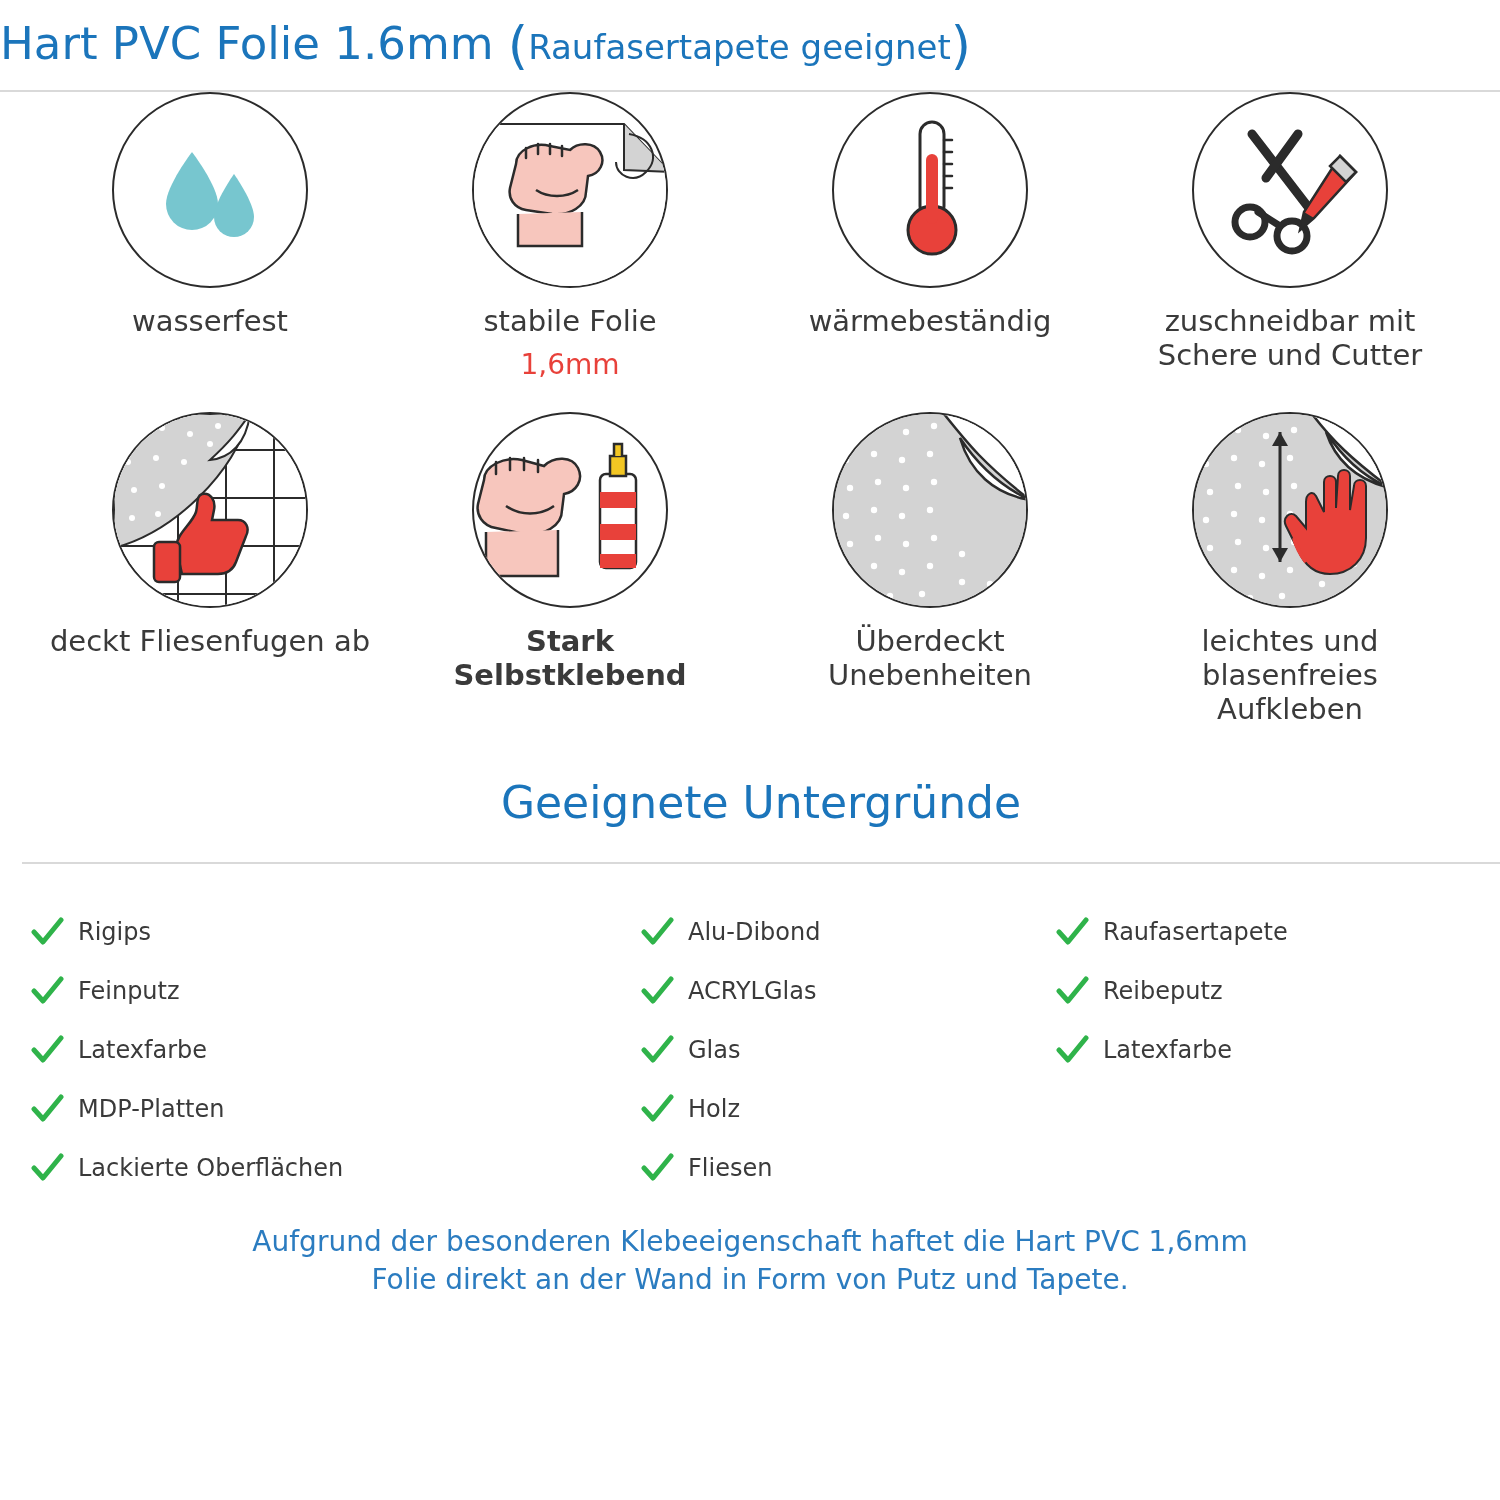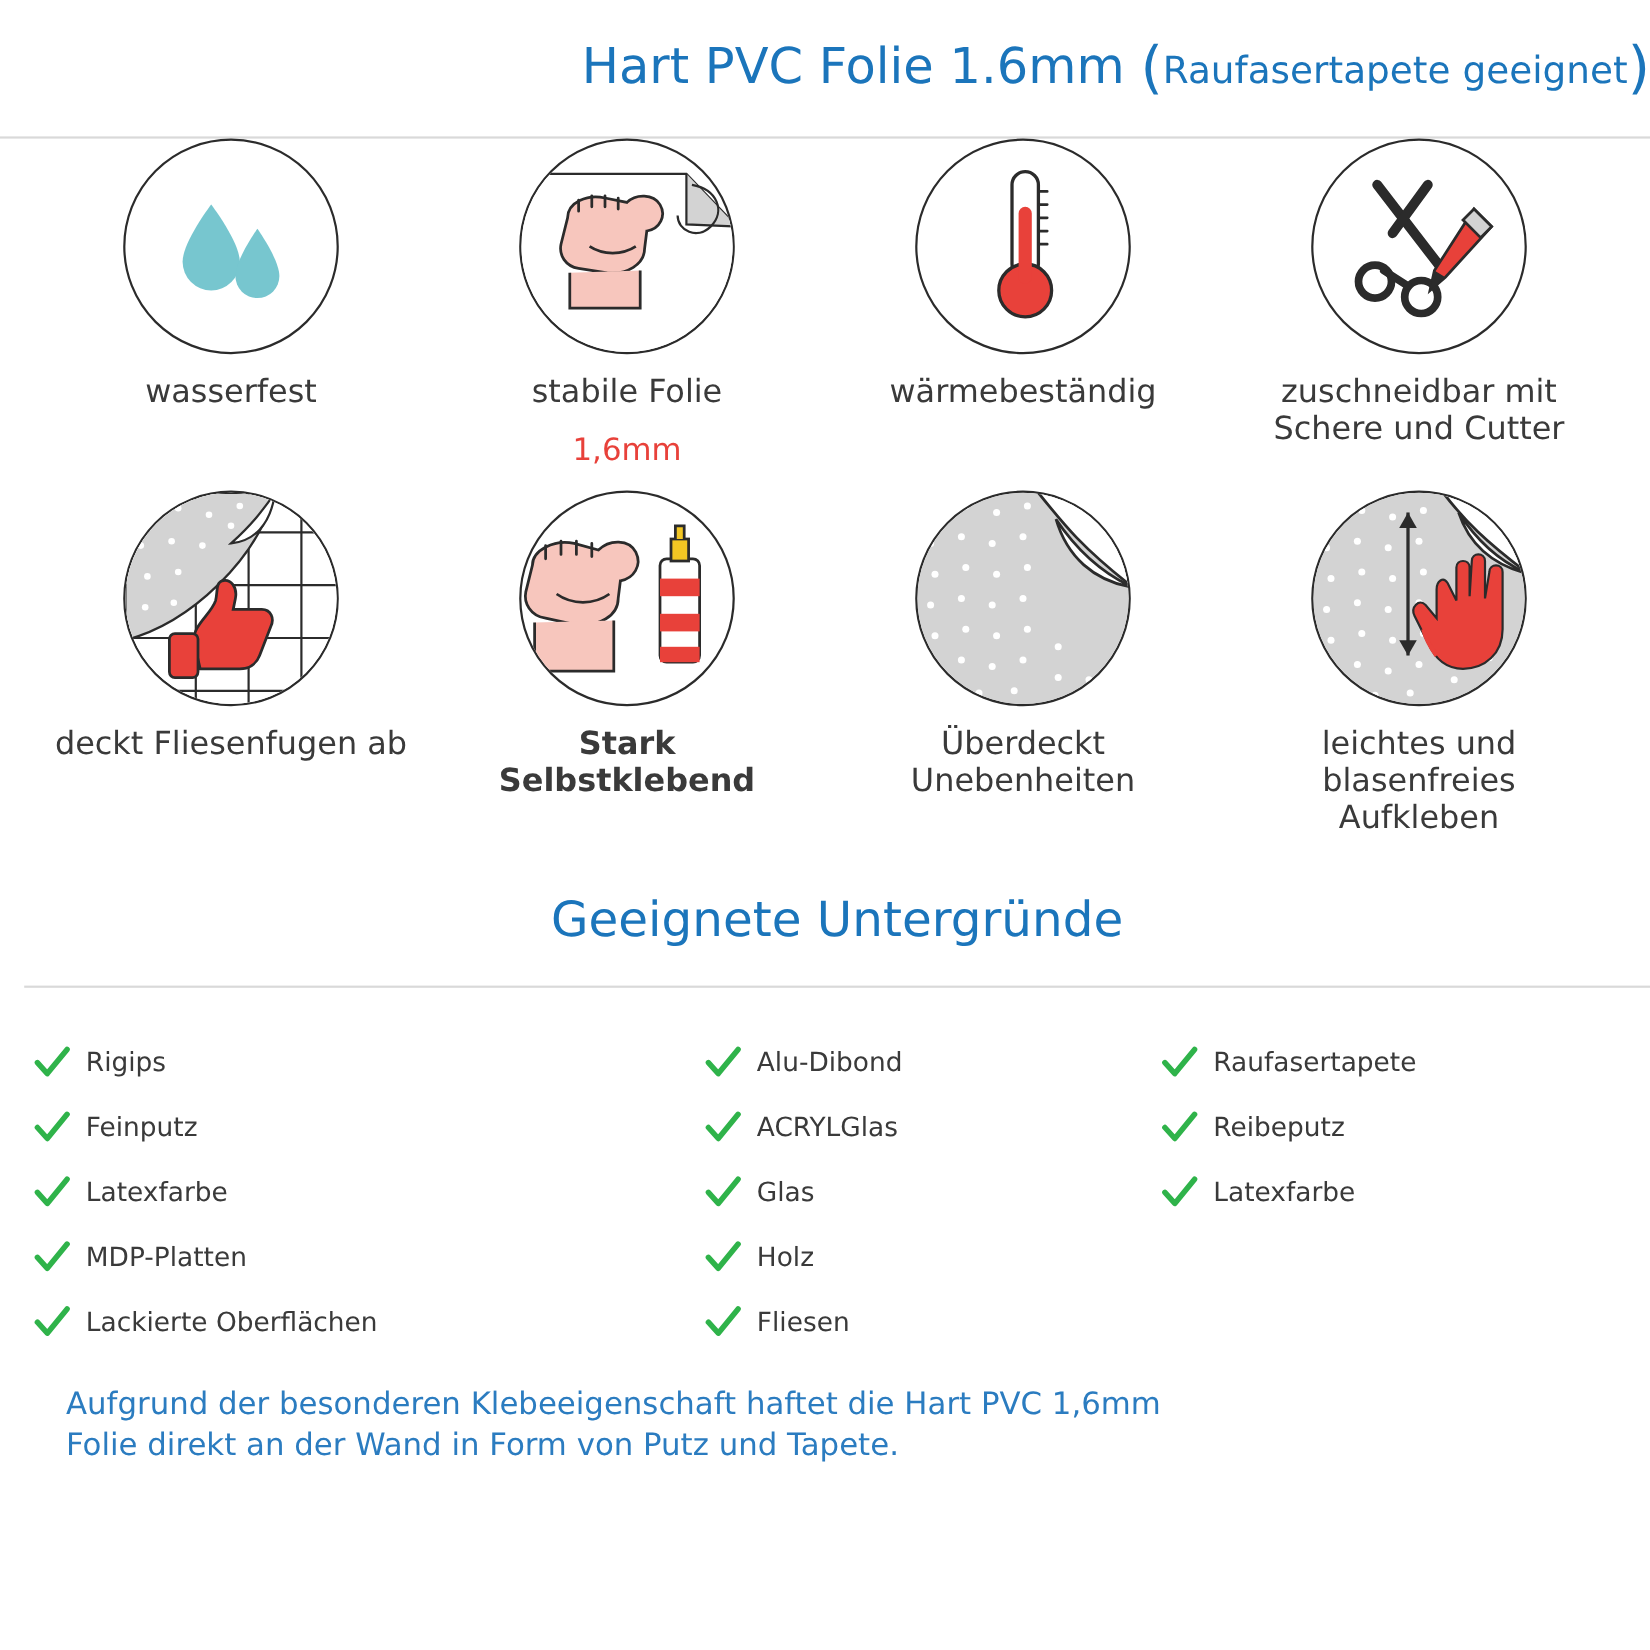--- a/index.html
+++ b/index.html
@@ -16,27 +16,26 @@
   }
   .page {
     position: relative;
     width: 1500px;
     height: 1500px;
     box-sizing: border-box;
   }
 
   
   .header {
-    height: 126px;
+    height: 92px;
     display: flex;
     align-items: center;
-    justify-content: flex-end;
+    justify-content: flex-start;
     border-bottom: 2px solid #d9d9d9;
     box-sizing: border-box;
-    padding-left: 32px;
   }
   .header-title {
     font-size: 45px;
     color: #1b75bb;
     letter-spacing: 0px;
     white-space: nowrap;
   }
   .header-title .sub {
     font-size: 34px;
   }
@@ -75,21 +74,21 @@
     font-size: 29px;
     line-height: 1.18;
     color: #3a3a3a;
     max-width: 330px;
   }
   .feature-caption.bold { font-weight: bold; }
   .caption-sub {
     display: block;
     font-size: 28px;
     color: #e8413a;
-    margin-top: 20px;
+    margin-top: 10px;
   }
 
   
   .section-title-wrap {
     height: 120px;
     display: flex;
     align-items: center;
     justify-content: center;
     border-bottom: 2px solid #d9d9d9;
     margin-top: 10px;
@@ -121,21 +120,21 @@
     width: 34px;
     height: 34px;
     flex: 0 0 34px;
     position: relative;
   }
   .check svg { display: block; }
 
   
   .footer-note {
     margin-top: 26px;
-    text-align: left;
+    text-align: center;
     color: #2b7cc0;
     font-size: 28px;
     line-height: 1.35;
     padding: 0 60px;
   }
 </style>
 </head>
 <body>
 
 <div class="page">

